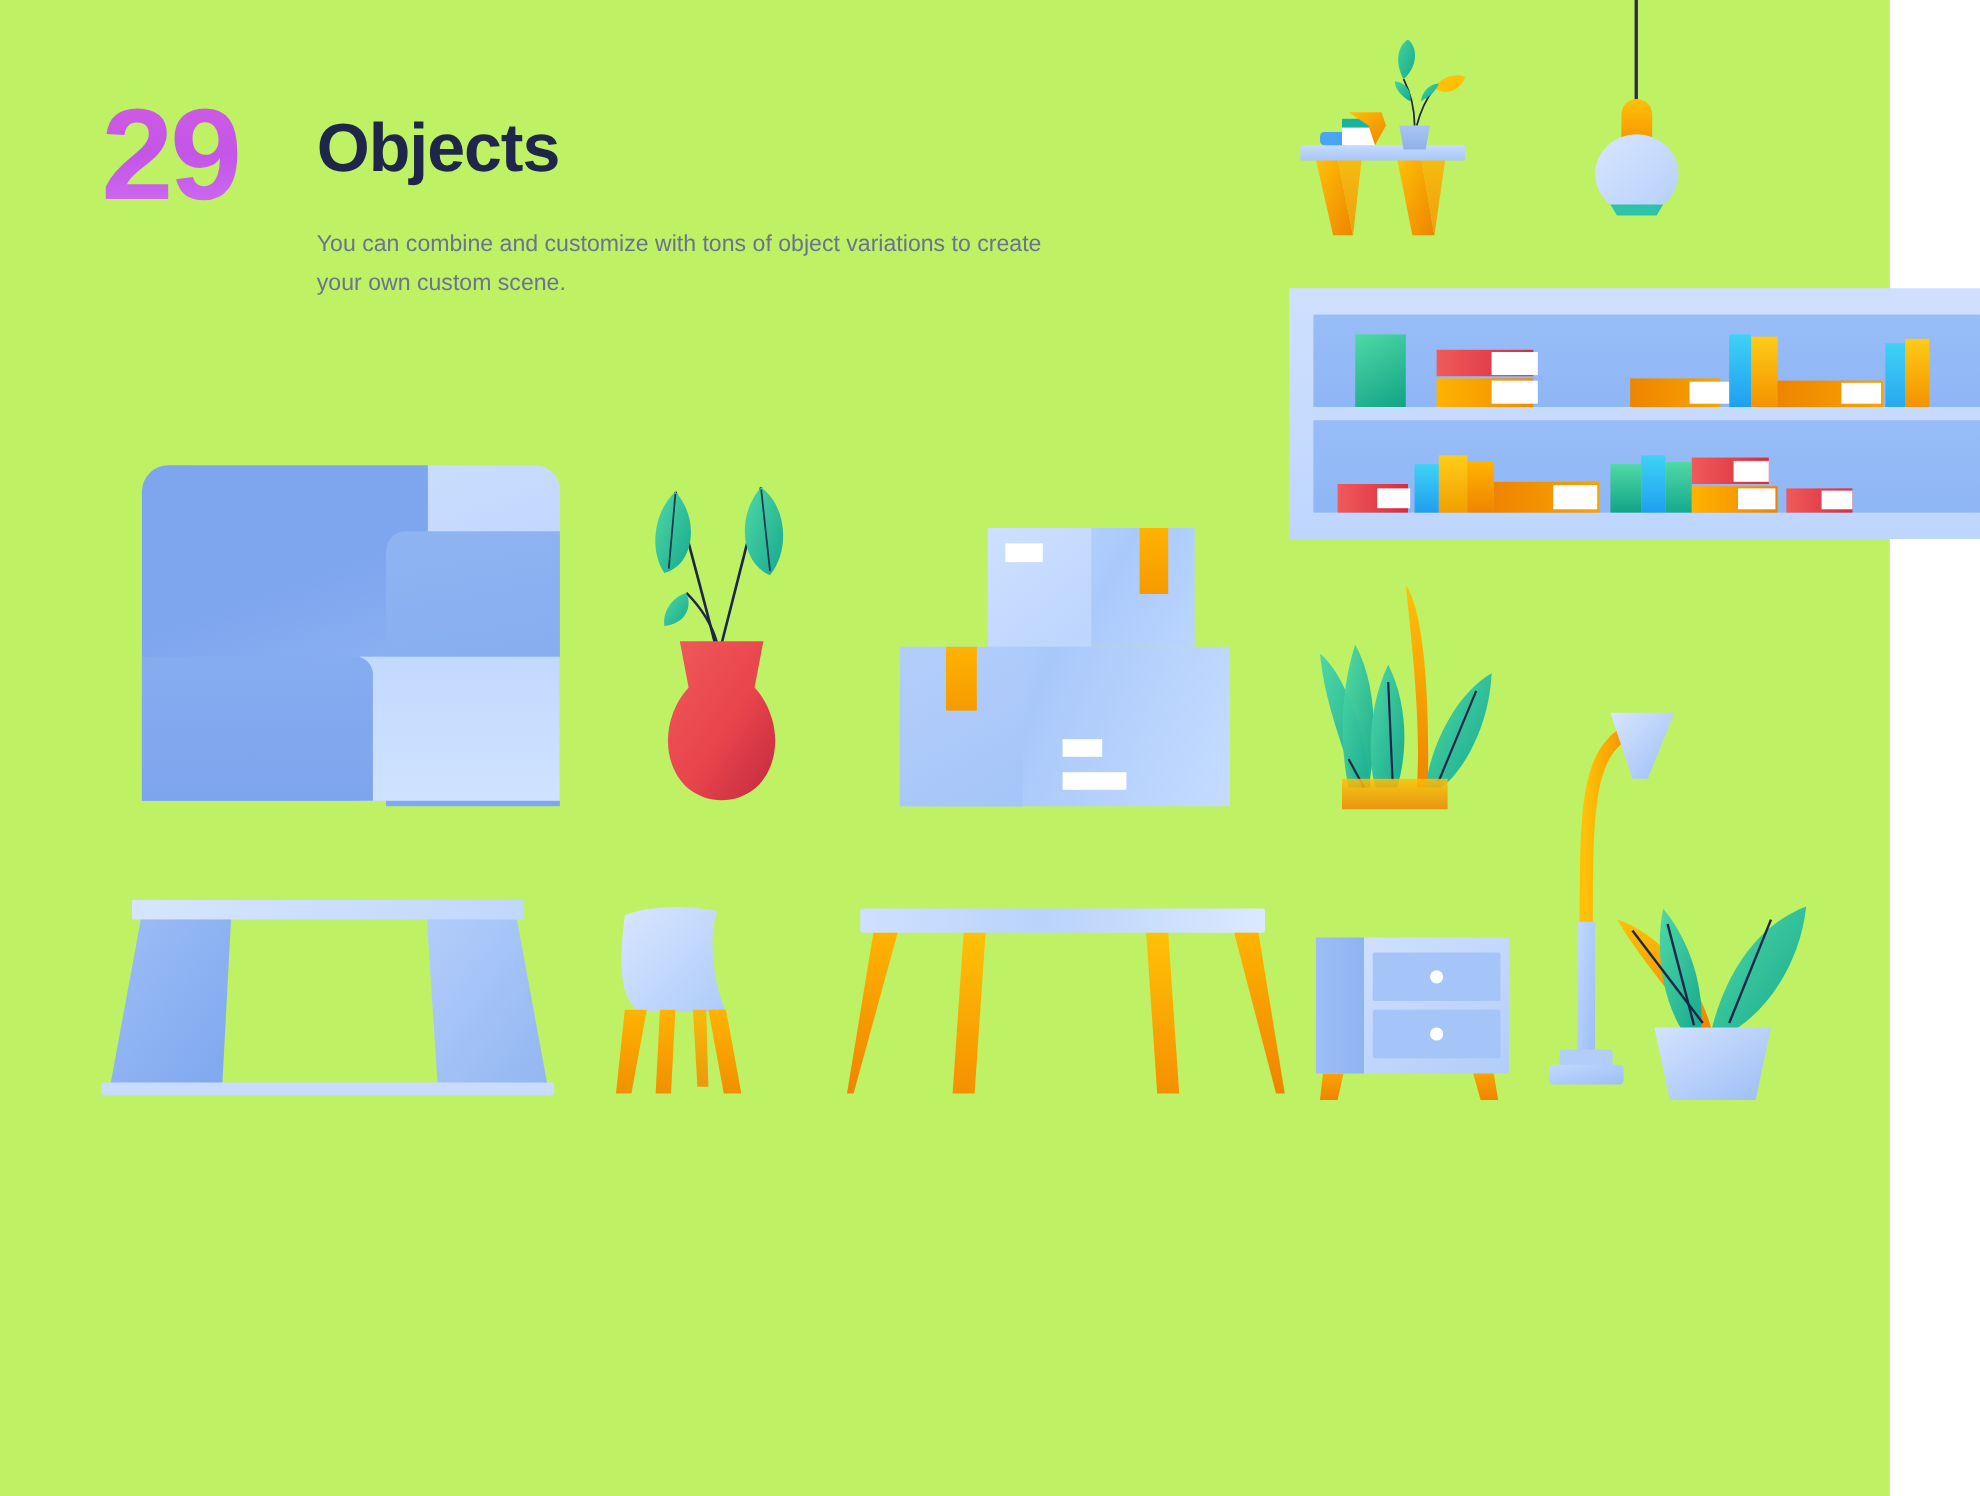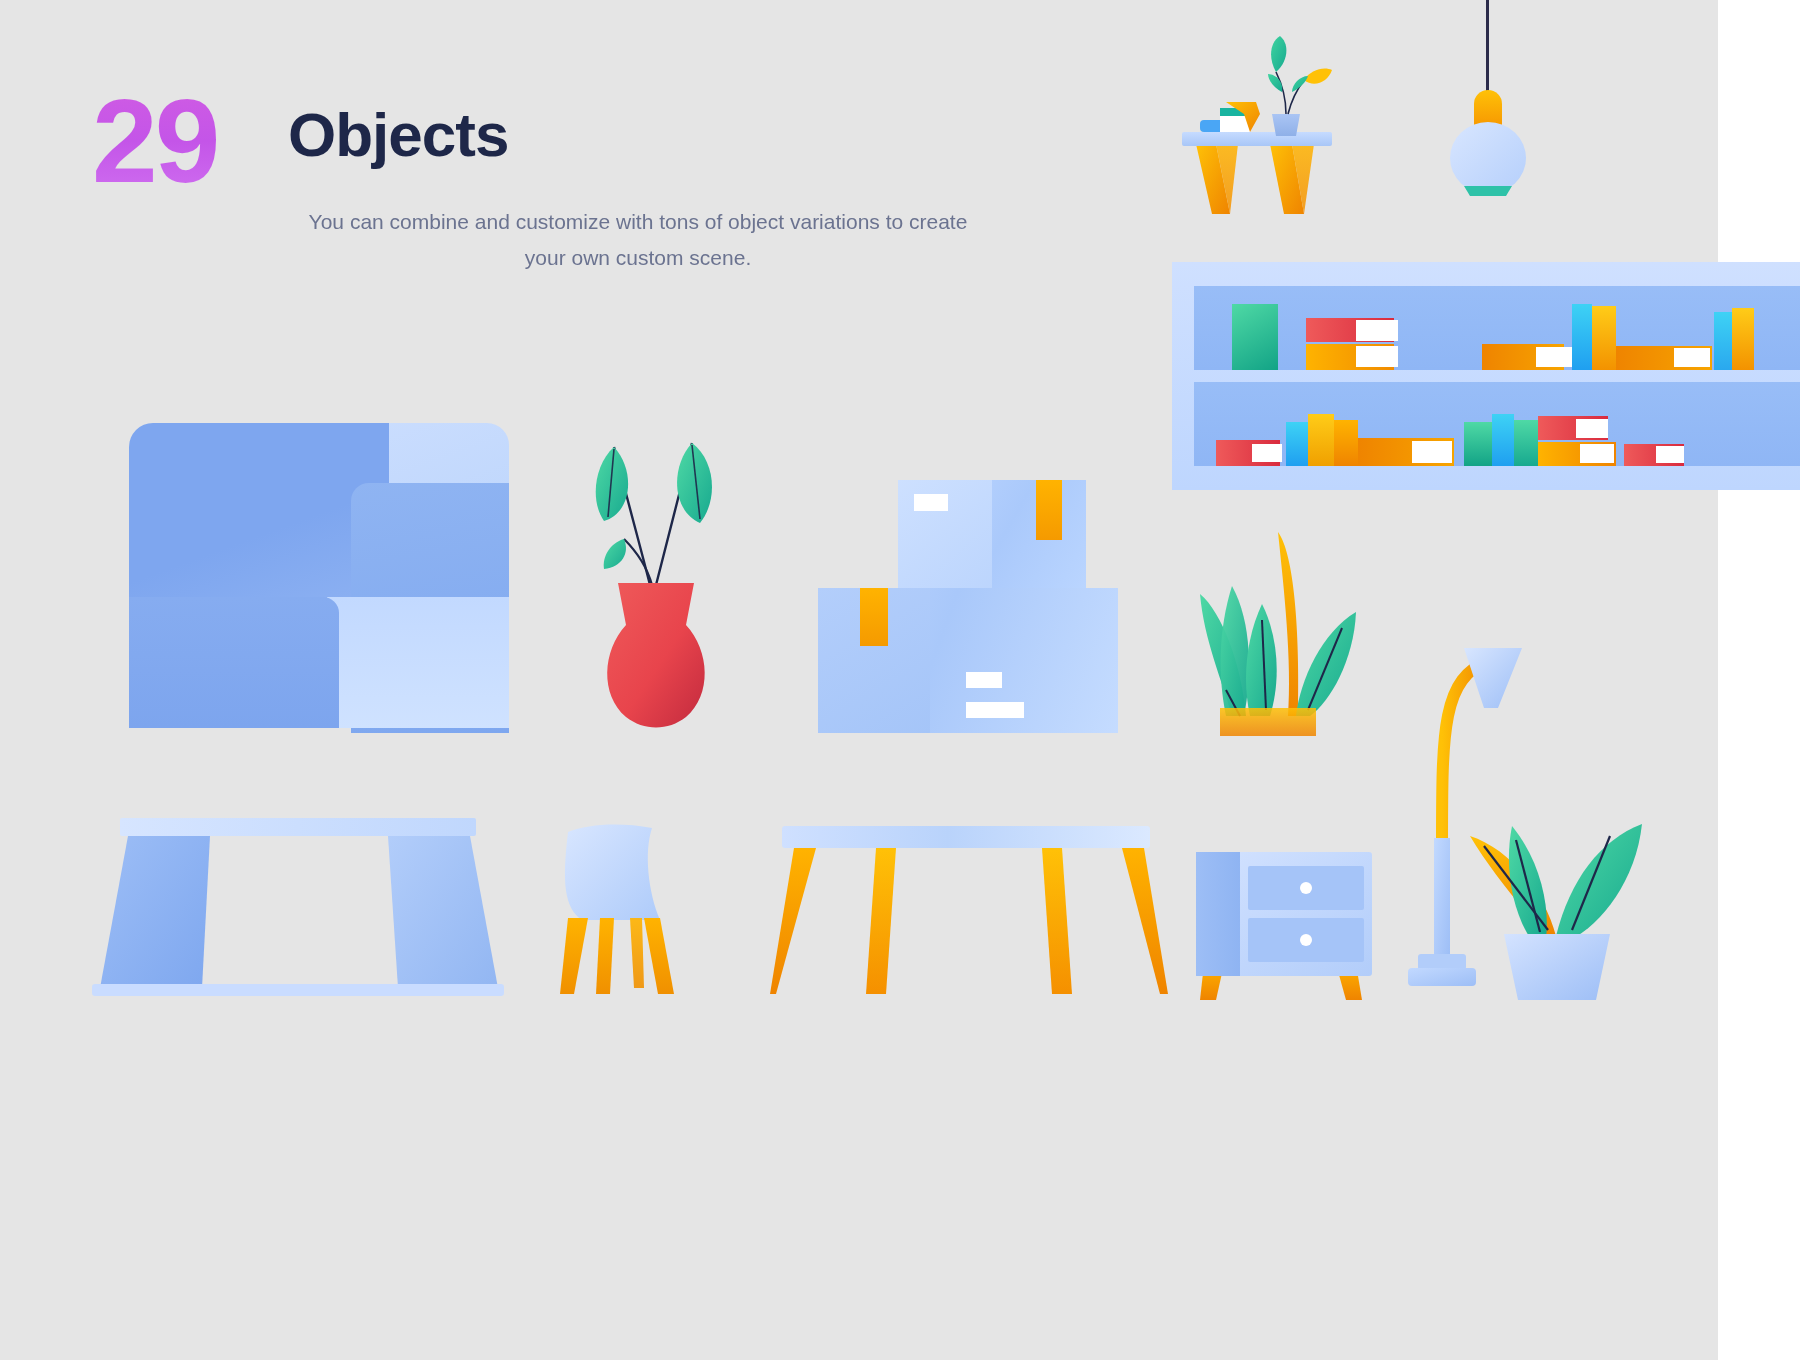--- a/index.html
+++ b/index.html
@@ -3,21 +3,21 @@
 <meta charset="utf-8">
 <style>
   * { margin: 0; padding: 0; box-sizing: border-box; }
   html, body {
     width: 1800px;
     height: 1360px;
     background: #ffffff;
     font-family: "Liberation Sans", sans-serif;
     overflow: hidden;
   }
-  #stage { position: relative; width: 1718px; height: 1360px; background: #e5e5e5; }
+  #stage { position: relative; width: 1718px; height: 1360px; background: #bef264; }
 
   
   .header { position: absolute; left: 92px; top: 72px; }
   .count {
     font-family: "Liberation Sans", sans-serif;
     font-size: 118px;
     font-weight: bold;
     letter-spacing: -3px;
     line-height: 1;
     background: linear-gradient(180deg, #d05ce3 0%, #c455e8 50%, #cf6ff0 100%);
@@ -37,21 +37,20 @@
     line-height: 1;
   }
   .subtitle {
     position: absolute;
     left: 196px; top: 132px;
     width: 700px;
     font-size: 21px;
     line-height: 36px;
     color: #6b7390;
     font-weight: normal;
-    text-align: center;
   }
 
   
   .obj { position: absolute; }
 
   
   #sofa { left: 129px; top: 423px; width: 380px; height: 305px; }
   .sofa-back { position:absolute; left:0; top:0; width:260px; height:305px;
     background: linear-gradient(160deg,#7ea6ef 0%, #7ea6ef 40%, #9dbdf5 100%);
     border-radius: 24px 0 0 0; }

